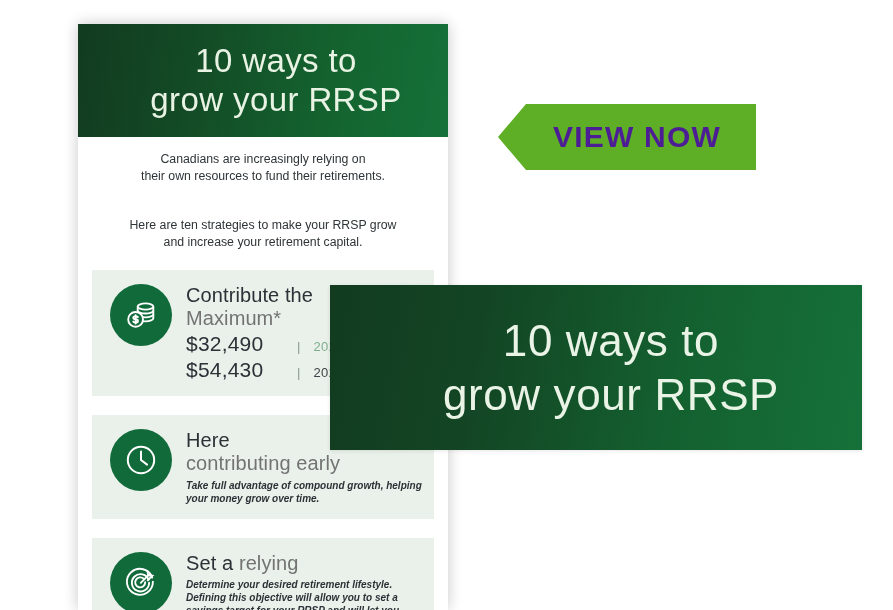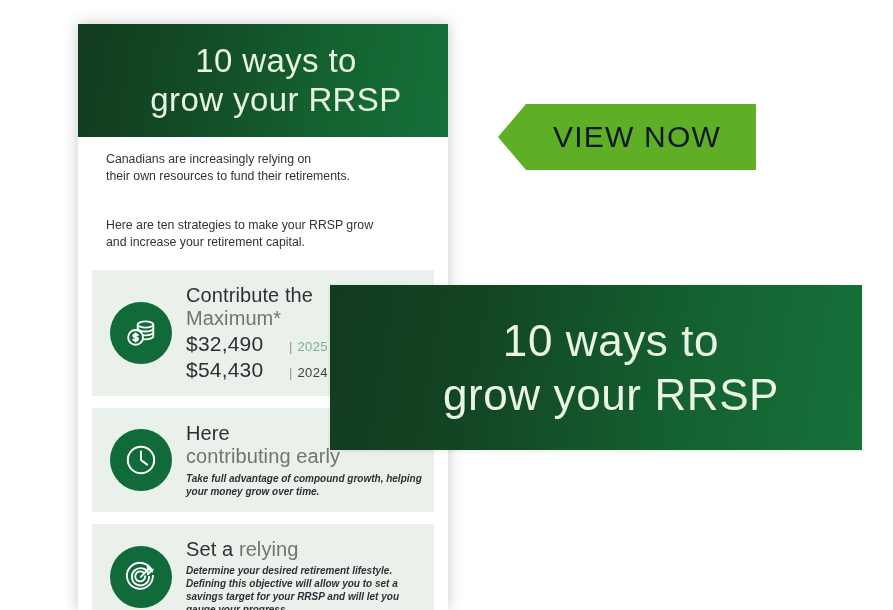--- a/index.html
+++ b/index.html
@@ -50,42 +50,41 @@
     line-height: 1.18;
     font-weight: 300;
     letter-spacing: 0.4px;
     text-align: center;
     padding-left: 26px;
     white-space: pre-line;
   }
 
   .intro {
     padding: 14px 28px 10px 28px;
-    text-align: left;
+    text-align: center;
   }
   .intro p {
     margin: 0;
     color: #2f3437;
     font-size: 12.3px;
     line-height: 1.42;
     font-weight: 400;
     white-space: pre-line;
   }
   .intro p + p { margin-top: 31px; }
 
   .cards {
     padding: 8px 14px 0 14px;
   }
 
   .tip-card {
     background: #e9f1ea;
     display: flex;
-    align-items: center;
     padding: 14px 10px 14px 12px;
-    margin-bottom: 12px;
+    margin-bottom: 19px;
     min-height: 96px;
     box-sizing: border-box;
   }
 
   .tip-icon {
     flex: 0 0 auto;
     width: 62px;
     height: 62px;
     border-radius: 50%;
     background: #106a3a;
@@ -119,20 +118,21 @@
   }
 
   .amount-row {
     display: flex;
     align-items: baseline;
     font-size: 21px;
     font-weight: 400;
     color: #2b3136;
     letter-spacing: 0.2px;
     margin-top: 2px;
+    gap: 8px;
   }
   .amount-row .amount { min-width: 96px; }
   .amount-row .sep { margin: 0 5px 0 7px; font-size: 13px; color: #8a9b8d; }
   .amount-row .year { font-size: 13px; letter-spacing: 0.3px; }
   .amount-row .year.y-new { color: #7fae8c; }
   .amount-row .year.y-old { color: #3d4347; }
 
   
   #view-now {
     position: absolute;
@@ -144,23 +144,23 @@
     -webkit-clip-path: polygon(0 50%, 28px 0, 100% 0, 100% 100%, 28px 100%);
     clip-path: polygon(0 50%, 28px 0, 100% 0, 100% 100%, 28px 100%);
     display: flex;
     align-items: center;
     justify-content: center;
     padding-left: 20px;
     box-sizing: border-box;
     cursor: pointer;
   }
   #view-now .label {
-    color: #0f172a;
+    color: #4c1d95;
     font-size: 30px;
-    font-weight: 400;
+    font-weight: 700;
     letter-spacing: 1.2px;
   }
 
   
   #banner-panel {
     position: absolute;
     left: 330px;
     top: 285px;
     width: 532px;
     height: 165px;

